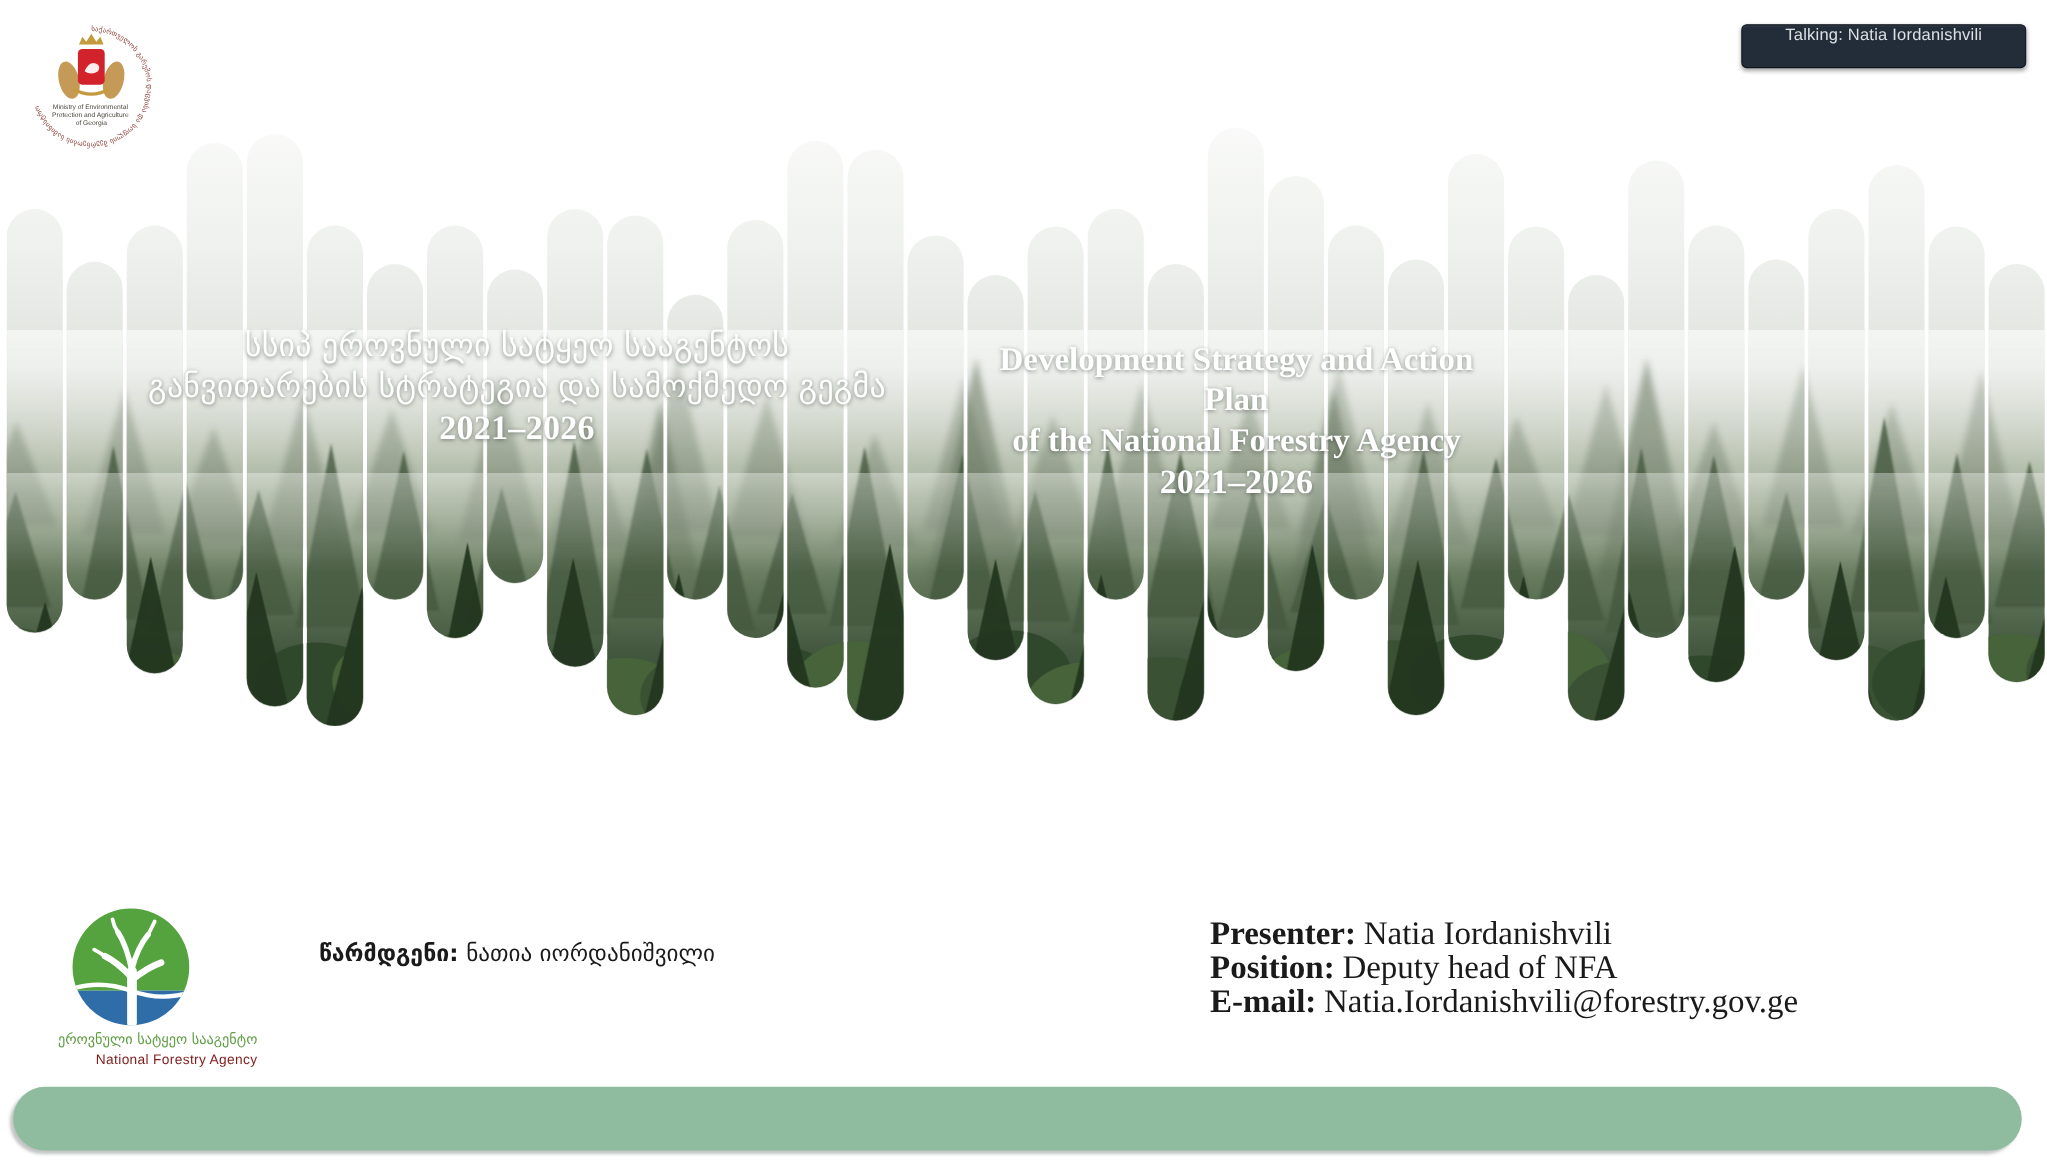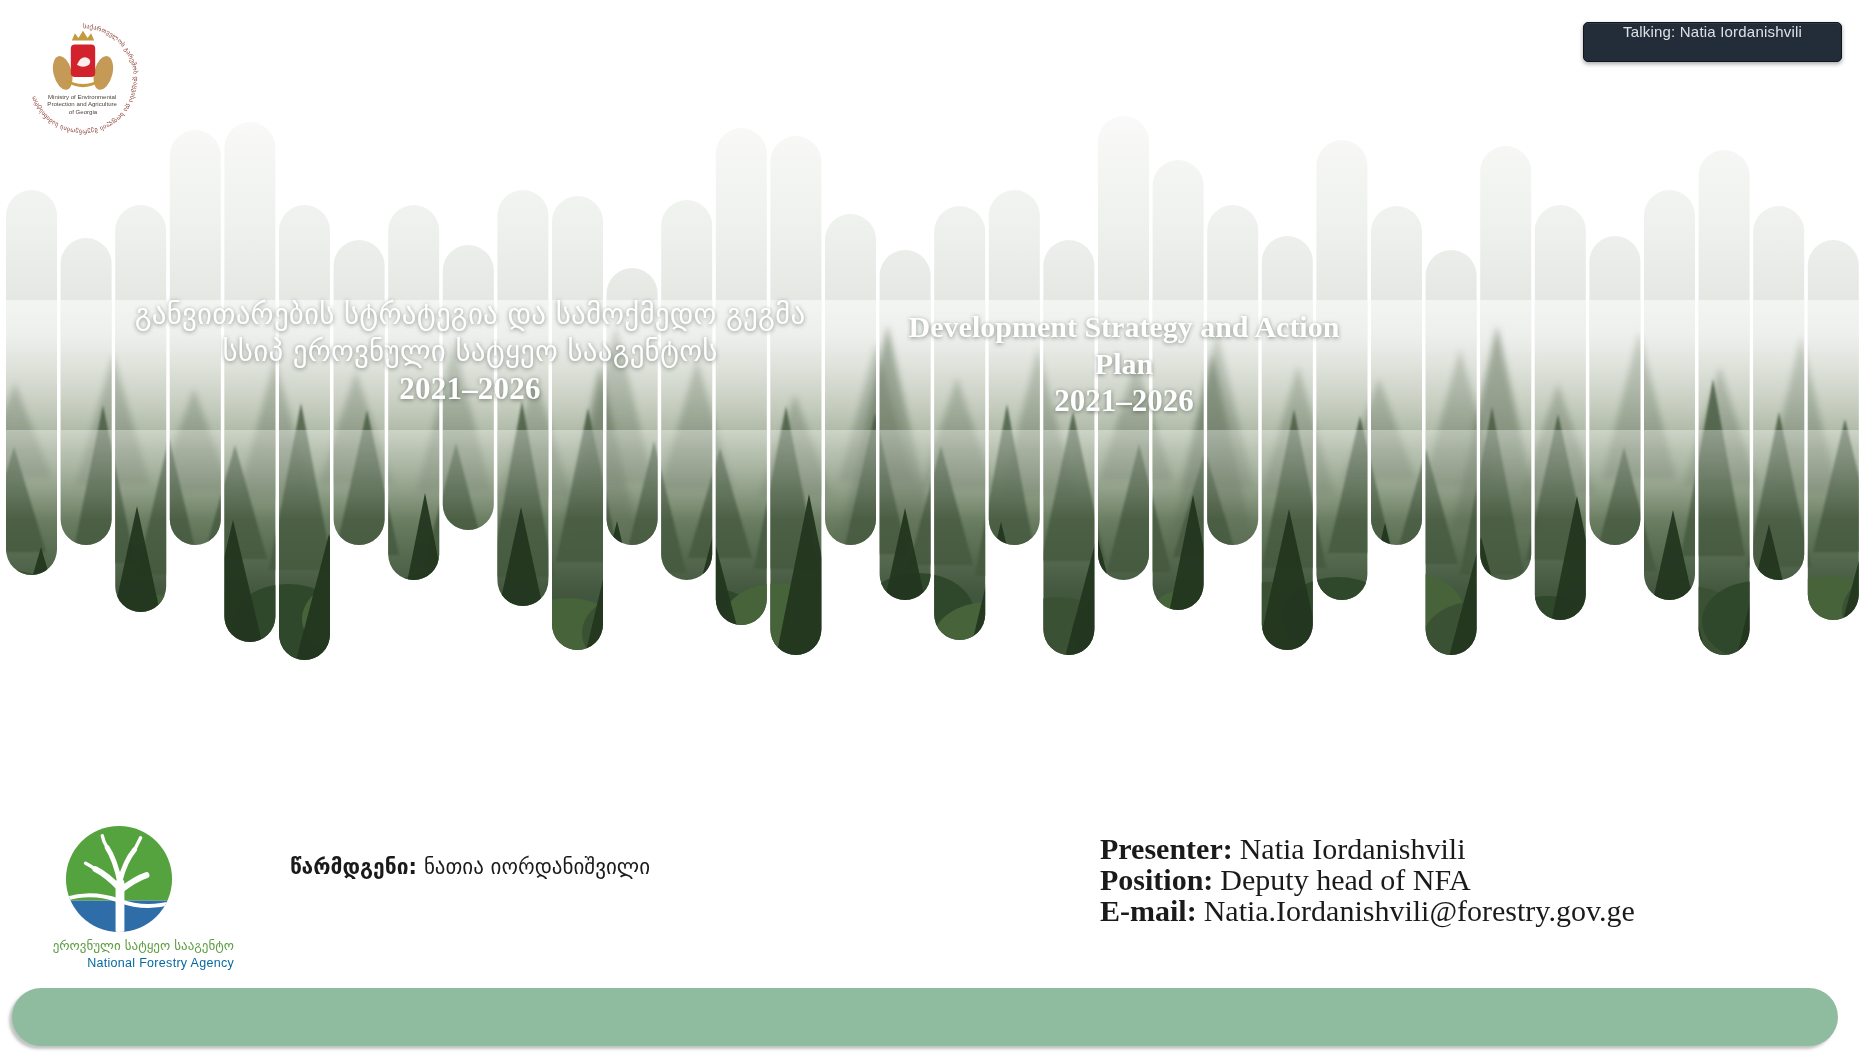--- a/index.html
+++ b/index.html
@@ -26,21 +26,21 @@
   .title-ka{left:70px;top:296px;width:800px;font-family:"DejaVu Sans",sans-serif;
     font-size:29px;line-height:37px;font-weight:500;letter-spacing:.2px;}
   .title-en{left:878px;top:308px;width:492px;font-family:"Liberation Serif",serif;
     font-size:30px;line-height:37px;font-weight:700;}
   .title .years{font-family:"Liberation Serif",serif;font-weight:700;font-size:31px;}
 
   
   .nfa{position:absolute;left:60px;top:824px;width:118px;height:112px;}
   .nfa-caption{position:absolute;left:8px;width:226px;text-align:right;}
   .nfa-ka{top:938px;color:#5f9e43;font-family:"DejaVu Sans",sans-serif;font-size:13px;}
-  .nfa-en{top:956px;color:#0369a1;font-size:12.5px;letter-spacing:.3px;}
+  .nfa-en{top:956px;color:#7f1d1d;font-size:12.5px;letter-spacing:.3px;}
 
   
   .contact{position:absolute;color:#1a1a1a;}
   .contact .row{white-space:nowrap;}
   .contact .lbl{font-weight:700;margin-right:7px;}
   .contact-ka{left:290px;top:852px;font-size:21px;line-height:31px;
     font-family:"DejaVu Sans",sans-serif;}
   .contact-en{left:1100px;top:833px;font-size:30px;line-height:31px;
     font-family:"Liberation Serif",serif;}
   .ka-f{font-family:"DejaVu Sans",sans-serif;}
@@ -254,27 +254,28 @@
       <tspan x="66" dy="7">Protection and Agriculture</tspan>
       <tspan x="66" dy="7">of Georgia</tspan>
     </text>
   </svg>
 
   <div class="talking-badge">
     <span>Talking: Natia Iordanishvili</span>
   </div>
 
   <div class="title title-ka">
+    <div>სსიპ ეროვნული სატყეო სააგენტოს</div>
     <div>განვითარების სტრატეგია და სამოქმედო გეგმა</div>
-    <div>სსიპ ეროვნული სატყეო სააგენტოს</div>
     <div class="years">2021–2026</div>
   </div>
 
   <div class="title title-en">
     <div>Development Strategy and Action Plan</div>
+    <div>of the National Forestry Agency</div>
     <div class="years">2021–2026</div>
   </div>
 
   <svg class="nfa" viewBox="0 0 120 114">
     <defs>
         <clipPath id="nfaClip">
           <circle cx="60" cy="56" r="54"></circle>
         </clipPath>
       </defs>
     <g clip-path="url(#nfaClip)">

